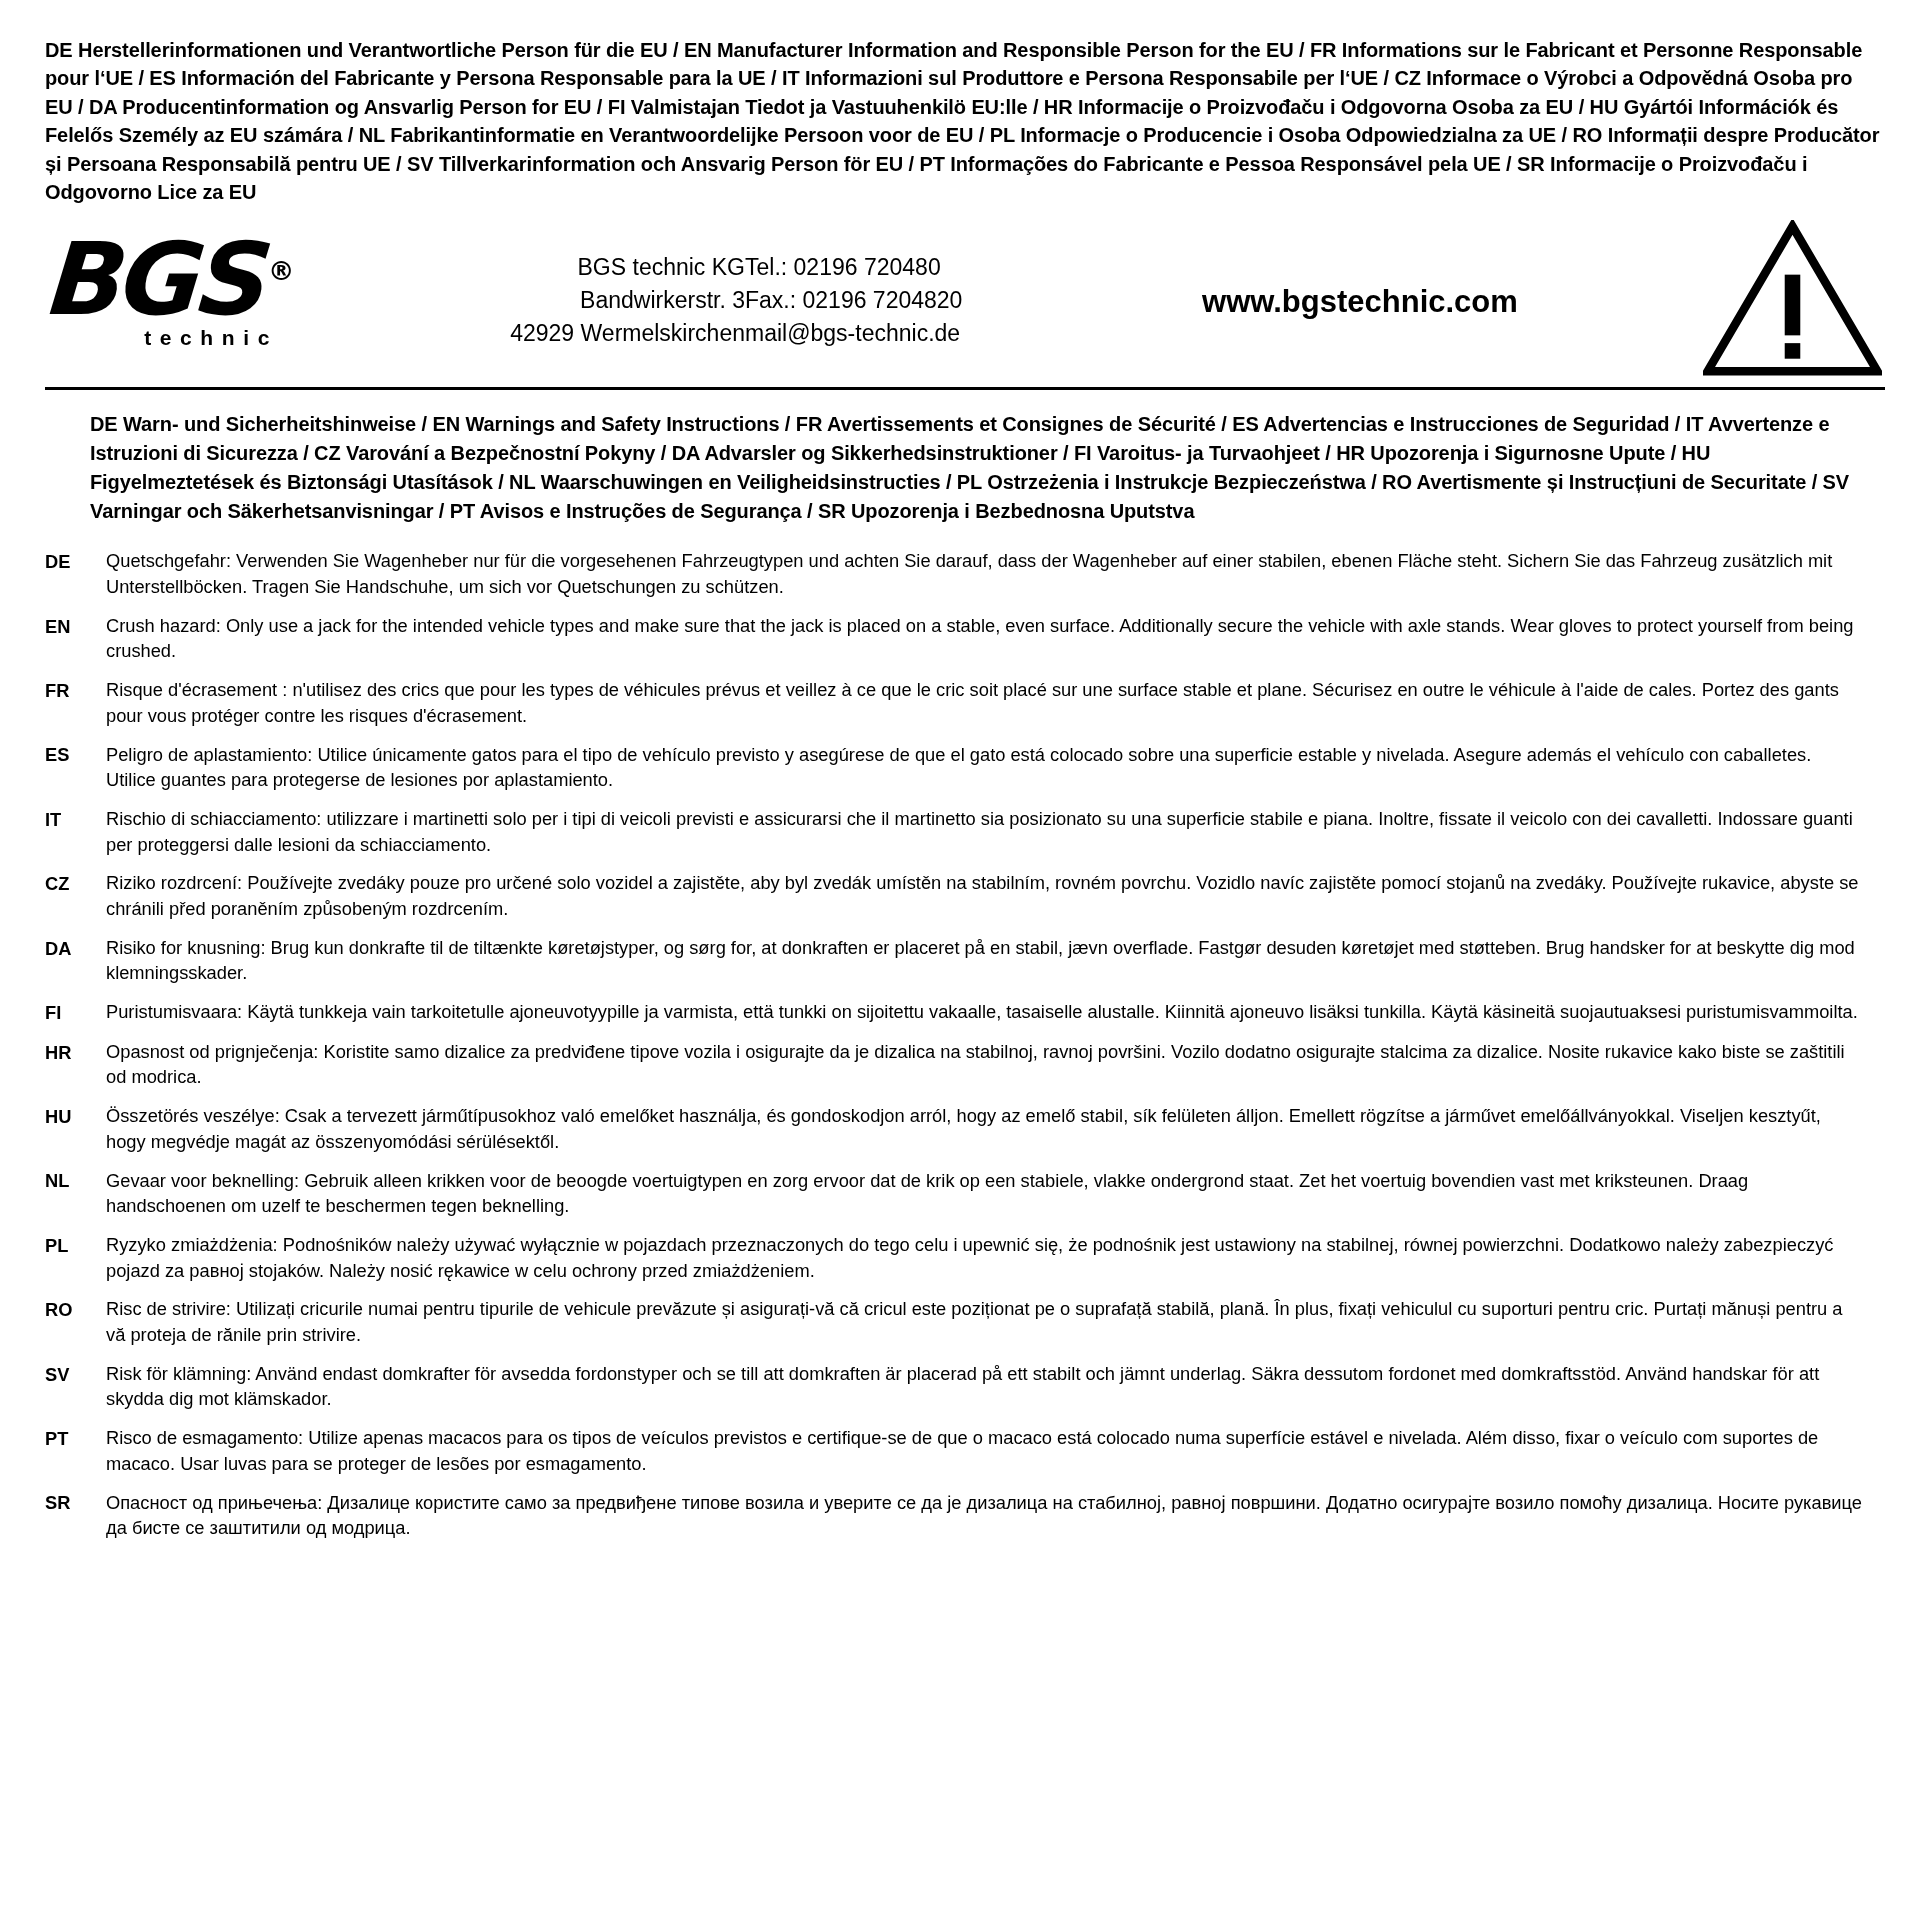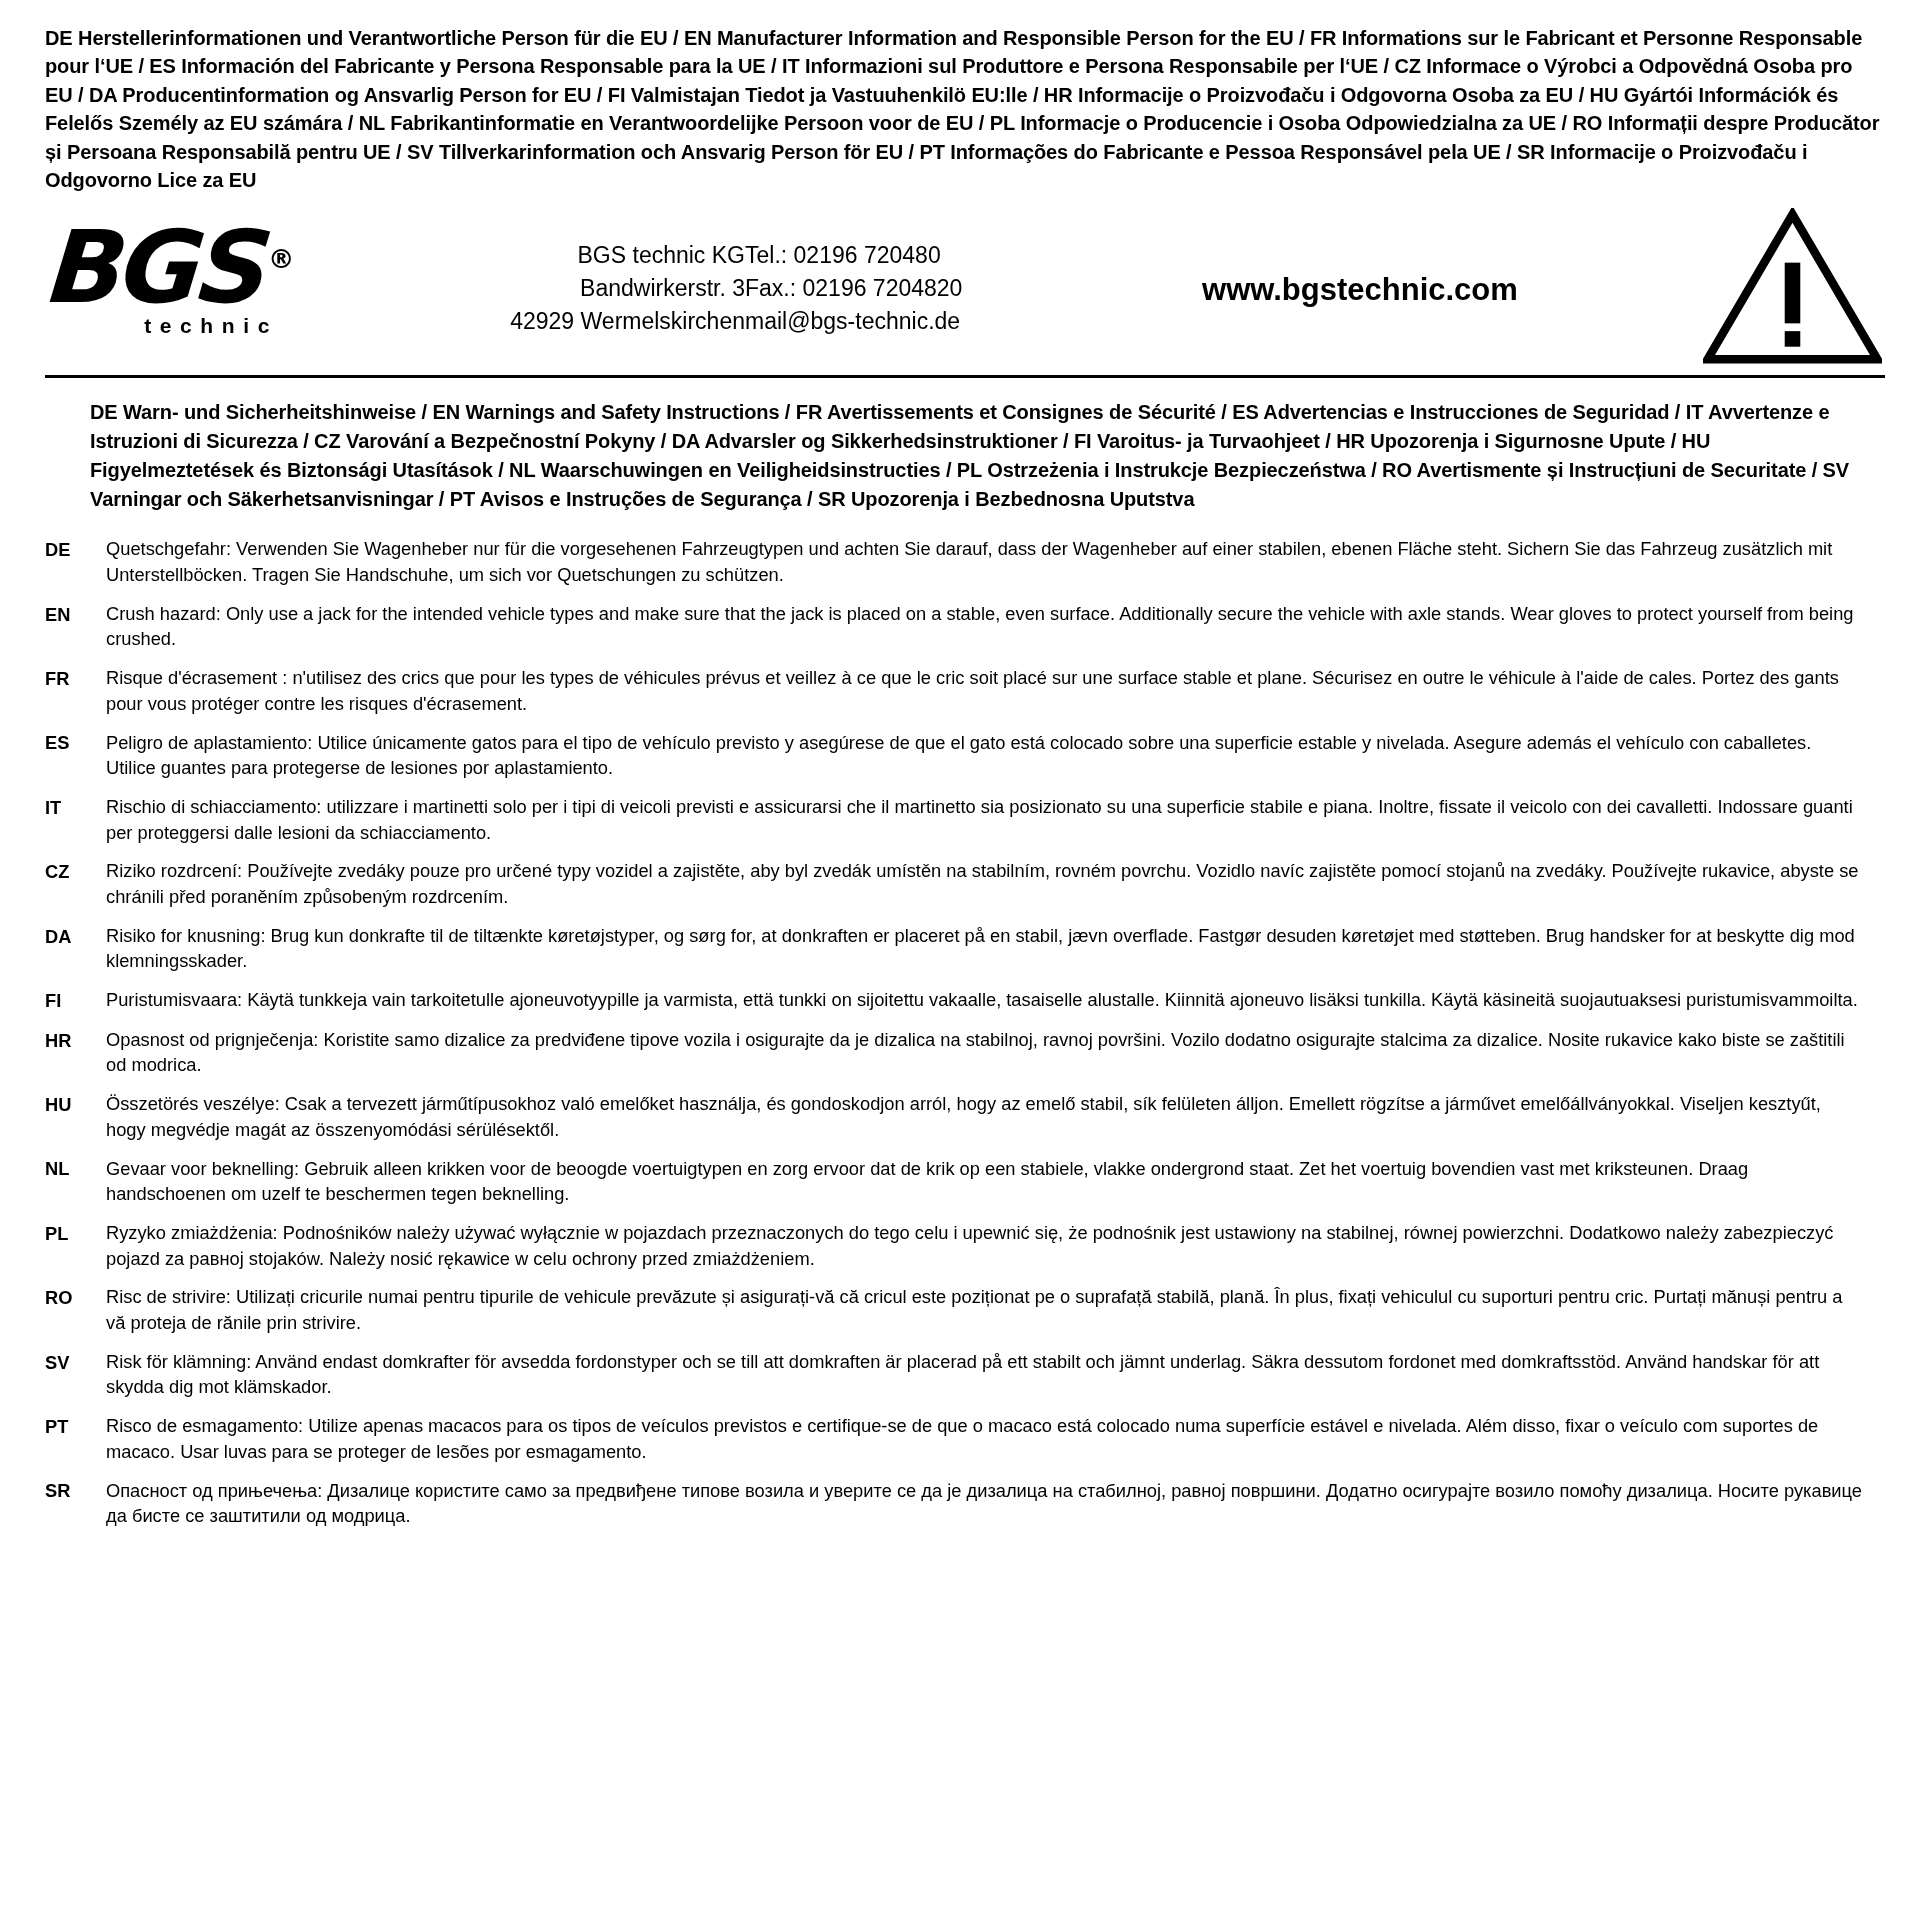--- a/index.html
+++ b/index.html
@@ -11,21 +11,21 @@
     width: 1930px;
     height: 1930px;
     font-family: "Liberation Sans", sans-serif;
     color: #000000;
     -webkit-font-smoothing: antialiased;
   }
   .page {
     box-sizing: border-box;
     width: 1930px;
     height: 1748px;
-    padding: 24px 45px 0 45px;
+    padding: 36px 45px 0 45px;
     position: relative;
   }
 
   
   .header-title {
     font-size: 20px;
     font-weight: bold;
     line-height: 1.42;
     letter-spacing: -0.1px;
     text-align: left;
@@ -202,21 +202,21 @@
       <div class="lang-text">Peligro de aplastamiento: Utilice únicamente gatos para el tipo de vehículo previsto y asegúrese de que el gato está colocado sobre una superficie estable y nivelada. Asegure además el vehículo con caballetes. Utilice guantes para protegerse de lesiones por aplastamiento.</div>
     </div>
 
     <div class="lang-row">
       <div class="lang-code">IT</div>
       <div class="lang-text">Rischio di schiacciamento: utilizzare i martinetti solo per i tipi di veicoli previsti e assicurarsi che il martinetto sia posizionato su una superficie stabile e piana. Inoltre, fissate il veicolo con dei cavalletti. Indossare guanti per proteggersi dalle lesioni da schiacciamento.</div>
     </div>
 
     <div class="lang-row">
       <div class="lang-code">CZ</div>
-      <div class="lang-text">Riziko rozdrcení: Používejte zvedáky pouze pro určené typy vozidel a zajistěte, aby byl zvedák umístěn na stabilním, rovném povrchu. Vozidlo navíc zajistěte pomocí stojanů na zvedáky. Používejte rukavice, abyste se chránili před poraněním způsobeným rozdrcením.</div>
+      <div class="lang-text">Riziko rozdrcení: Používejte zvedáky pouze pro určené solo vozidel a zajistěte, aby byl zvedák umístěn na stabilním, rovném povrchu. Vozidlo navíc zajistěte pomocí stojanů na zvedáky. Používejte rukavice, abyste se chránili před poraněním způsobeným rozdrcením.</div>
     </div>
 
     <div class="lang-row">
       <div class="lang-code">DA</div>
       <div class="lang-text">Risiko for knusning: Brug kun donkrafte til de tiltænkte køretøjstyper, og sørg for, at donkraften er placeret på en stabil, jævn overflade. Fastgør desuden køretøjet med støtteben. Brug handsker for at beskytte dig mod klemningsskader.</div>
     </div>
 
     <div class="lang-row">
       <div class="lang-code">FI</div>
       <div class="lang-text">Puristumisvaara: Käytä tunkkeja vain tarkoitetulle ajoneuvotyypille ja varmista, että tunkki on sijoitettu vakaalle, tasaiselle alustalle. Kiinnitä ajoneuvo lisäksi tunkilla. Käytä käsineitä suojautuaksesi puristumisvammoilta.</div>

